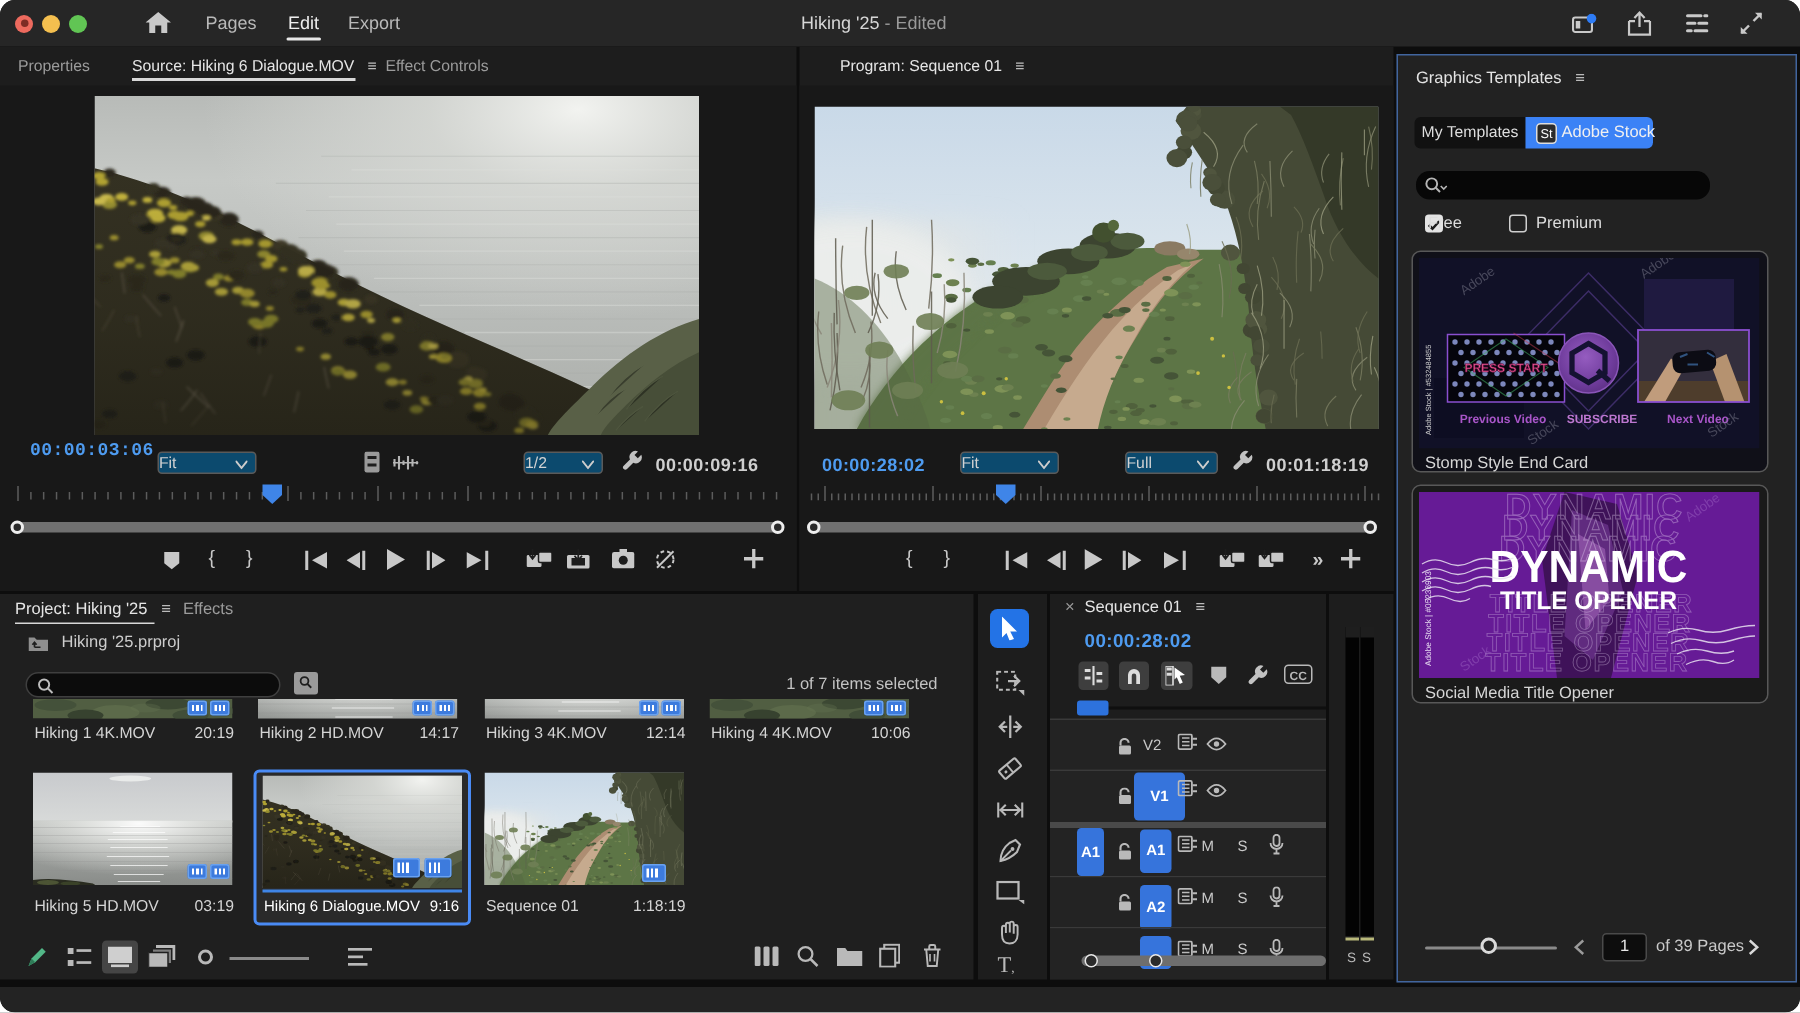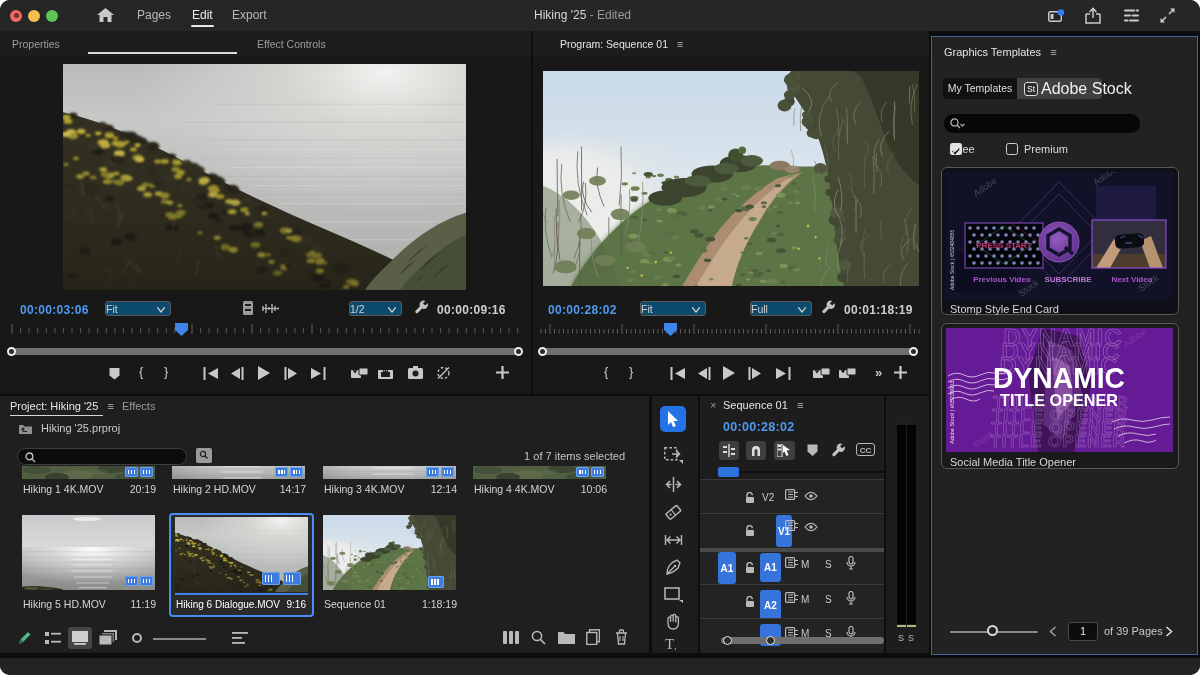--- a/index.html
+++ b/index.html
@@ -679,28 +679,29 @@
         <path d="M9 6 L14 1" fill="none"></path>
             <path d="M14.5 0.5 L14.5 5 L10 0.5 Z" stroke="none"></path>
         <path d="M6 9 L1 14" fill="none"></path>
             <path d="M0.5 14.5 L0.5 10 L5 14.5 Z" stroke="none"></path>
       </g>
     </svg>
   </div>
 
   <div class="abs" id="srcmon">
     <div class="ptab" style="left:12px;">Properties</div>
+    <div class="ptab ptabon" style="left:88px;">Source: Hiking 6 Dialogue.MOV&nbsp;&nbsp;&nbsp;<span style="color:#bbb;">≡</span></div>
     <div class="tabunder" style="left:88px;top:21px;width:149px;"></div>
     <div class="ptab" style="left:257px;">Effect Controls</div>
     <div class="monbody">
       <svg class="abs" style="left:63px;top:7px" width="403" height="226" viewBox="0 0 400 225" preserveAspectRatio="none">
             <use href="#coast"></use>
           </svg>
 
-      <div class="abs tc" style="left:20px;top:246px;">00:00:03:06</div>
+      <div class="abs tc" style="left:20px;top:236px;font-family:Liberation Mono, monospace;">00:00:03:06</div>
       <div class="dd" style="left:105px;top:244px;width:66px;">Fit<svg width="8" height="6" viewBox="0 0 8 6">
               <path d="M0 0 L4 5 L8 0" fill="none" stroke="#ccc" stroke-width="1.3"></path>
             </svg></div>
       <svg class="abs" style="left:242px;top:244px" width="12" height="15" viewBox="0 0 12 15">
             <rect x="1" y="0" width="10" height="14" rx="1.5" fill="#9a9a9a"></rect>
             <rect x="3" y="3" width="6" height="2" fill="#1d1d1d"></rect>
             <rect x="3" y="8" width="6" height="2" fill="#1d1d1d"></rect>
           </svg>
       <svg class="abs" style="left:262px;top:246px" width="17" height="11" viewBox="0 0 17 11">
             <g stroke="#b5b5b5" stroke-width="1.4">
@@ -845,21 +846,21 @@
               <path d="M6.5 0 V13 M0 6.5 H13" stroke="#c8c8c8" stroke-width="2.2"></path>
             </svg>
       </div>
     </div>
   </div>
 
   <div class="abs" id="gfx">
     <div class="abs" style="left:12px;top:9px;font-size:11px;color:#e4e4e4;">Graphics Templates&nbsp;&nbsp;&nbsp;<span style="color:#bbb;">≡</span></div>
 
     <div class="abs" style="left:11px;top:41px;width:74px;height:21px;background:#111;border-radius:4px 0 0 4px;color:#dedede;font-size:10.5px;line-height:21px;text-align:center;">My Templates</div>
-    <div class="abs" style="left:85px;top:41px;width:85px;height:21px;background:#404040;border-radius:0 4px 4px 0;color:#f0f0f0;font-size:16px;line-height:21px;text-align:center;padding-left:0;"><span style="margin-left:24px;white-space:nowrap;">Adobe Stock</span></div>
+    <div class="abs" style="left:85px;top:41px;width:85px;height:21px;background:#3b82f6;border-radius:0 4px 4px 0;color:#f0f0f0;font-size:11px;line-height:21px;text-align:center;padding-left:0;"><span style="margin-left:24px;white-space:nowrap;">Adobe Stock</span></div>
     <div class="abs" style="left:92px;top:44.5px;width:14px;height:14px;background:#2b2b2b;border:1px solid #ddd;border-radius:3px;color:#fff;font-size:8.5px;line-height:13px;text-align:center;box-sizing:border-box;">St</div>
 
     <div class="abs" style="left:12px;top:77px;width:196px;height:19px;background:#070707;border-radius:9px;">
       <svg class="abs" style="left:6px;top:4px" width="15" height="12" viewBox="0 0 15 12">
         <circle cx="4.5" cy="4.5" r="3.6" fill="none" stroke="#b5b5b5" stroke-width="1.3"></circle>
         <path d="M7.2 7.2 L10 10" stroke="#b5b5b5" stroke-width="1.3"></path>
         <path d="M10.5 6 l2 2 l2 -2" fill="none" stroke="#b5b5b5" stroke-width="1.1"></path>
       </svg>
     </div>
 
@@ -1084,21 +1085,21 @@
           <span class="itime">10:06</span>
         </div>
 
     <svg class="abs" style="left:22px;top:119px" width="133" height="75" viewBox="0 0 400 225" preserveAspectRatio="none">
           <use href="#sparkle"></use>
         </svg>
     <div class="badge" style="left:125px;top:180px;"></div>
         <div class="badge" style="left:140px;top:180px;"></div>
     <div class="iname" style="left:23px;top:202px;width:133px;">
           <span>Hiking 5 HD.MOV</span>
-          <span class="itime">11:19</span>
+          <span class="itime">03:19</span>
         </div>
 
     <div class="abs" style="left:169px;top:117px;width:145px;height:104px;border:2px solid #4a8bf5;border-radius:4px;box-sizing:border-box;background:#2a2a2a;"></div>
     <svg class="abs" style="left:175px;top:121px" width="133" height="75" viewBox="0 0 400 225" preserveAspectRatio="none">
           <use href="#coast"></use>
         </svg>
     <div class="badge" style="left:262px;top:176px;width:18px;height:13px;"></div>
         <div class="badge" style="left:283px;top:176px;width:18px;height:13px;"></div>
     <div class="abs" style="left:175px;top:197px;width:133px;height:2px;background:#3f85e8;"></div>
     <div class="iname" style="left:176px;top:203px;width:130px;font-size:10px;">
@@ -1263,21 +1264,21 @@
     <svg class="abs" style="left:104px;top:95px" width="14" height="10" viewBox="0 0 14 10">
           <path d="M1 5 Q7 -2.5 13 5 Q7 12.5 1 5 Z" fill="none" stroke="#b9b9b9" stroke-width="1.2"></path>
           <circle cx="7" cy="5" r="1.8" fill="#b9b9b9"></circle>
         </svg>
     <div class="tsep" style="top:117px;"></div>
     <div class="trow" style="top:118px;height:34px;"></div>
     <svg class="abs lock" style="left:45px;top:129px" width="11" height="12" viewBox="0 0 11 12">
           <path d="M2 5 V3.5 A2.7 2.7 0 0 1 7.4 3.2" fill="none" stroke="#b9b9b9" stroke-width="1.4"></path>
           <rect x="1" y="5" width="8" height="6" rx="1" fill="#b9b9b9"></rect>
         </svg>
-    <div class="bluebox" style="left:76px;top:119px;width:16px;height:32px;">V1</div>
+    <div class="bluebox" style="left:56px;top:119px;width:34px;height:32px;">V1</div>
     <svg class="abs" style="left:85px;top:124px" width="13" height="11" viewBox="0 0 13 11">
           <rect x="0.6" y="0.6" width="9" height="9.8" rx="1" fill="none" stroke="#b9b9b9" stroke-width="1.2"></rect>
           <path d="M3 3 h5 M3 5.5 h5 M3 8 h5" stroke="#b9b9b9" stroke-width="1"></path>
           <path d="M10 3.5 h3 M10 7.5 h3" stroke="#b9b9b9" stroke-width="1.2"></path>
         </svg>
     <svg class="abs" style="left:104px;top:126px" width="14" height="10" viewBox="0 0 14 10">
           <path d="M1 5 Q7 -2.5 13 5 Q7 12.5 1 5 Z" fill="none" stroke="#b9b9b9" stroke-width="1.2"></path>
           <circle cx="7" cy="5" r="1.8" fill="#b9b9b9"></circle>
         </svg>
     <div class="abs" style="left:0;top:152px;width:184px;height:4px;background:#4a4a4a;"></div>

